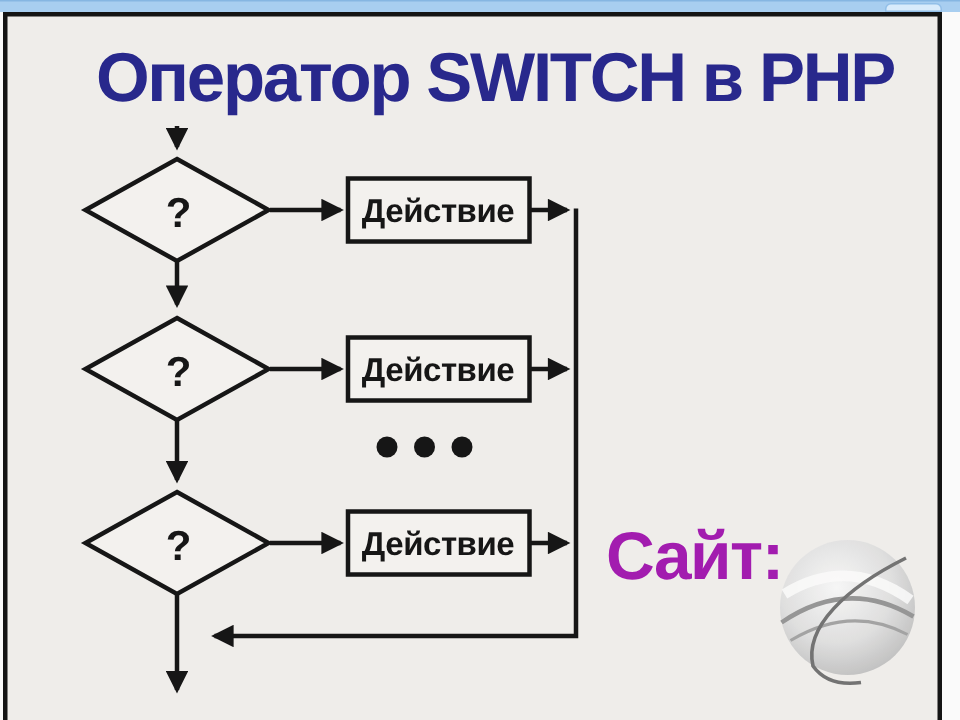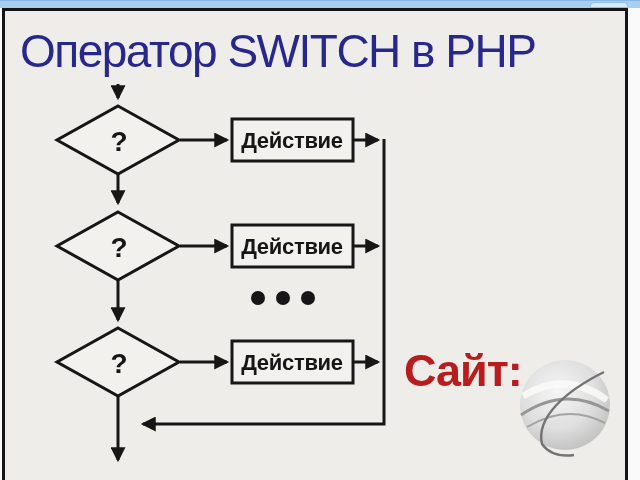--- a/index.html
+++ b/index.html
@@ -20,35 +20,35 @@
     box-sizing:border-box;
   }
   
   .frame{
     position:absolute;left:2px;top:8px;width:620px;height:472px;
     border:3px solid #141414;border-bottom:none;background:#efedea;
     box-sizing:content-box;
   }
   .title{
     position:absolute;left:20px;top:28px;width:620px;margin:0;
-    font-size:46px;line-height:1;font-weight:normal;
+    text-align:center;font-size:46px;line-height:1;font-weight:bold;
     letter-spacing:-1.5px;color:#28288c;white-space:nowrap;
   }
   .flowchart{position:absolute;left:0;top:0;width:640px;height:480px;}
   .fl{stroke:#161616;stroke-width:3;fill:none;}
   .shape{fill:#f3f1ee;stroke:#161616;stroke-width:3;stroke-linejoin:miter;}
   .qt{font-family:"Liberation Sans",sans-serif;font-size:28px;font-weight:bold;
       fill:#161616;text-anchor:middle;}
   .bt{font-family:"Liberation Sans",sans-serif;font-size:22px;font-weight:bold;
       fill:#161616;text-anchor:middle;letter-spacing:-0.3px;}
   .dot{fill:#161616;}
   .globe{position:absolute;left:512px;top:358px;width:108px;height:104px;opacity:.92;}
   .site-label{
     position:absolute;left:404px;top:348px;font-size:45px;font-weight:bold;
-    line-height:1;letter-spacing:-1px;color:#b91c1c;white-space:nowrap;
+    line-height:1;letter-spacing:-1px;color:#a21caf;white-space:nowrap;
   }
   .site-url{
     position:absolute;left:401px;top:406px;font-size:45px;font-weight:bold;
     line-height:1;letter-spacing:-1.5px;color:#e32227;white-space:nowrap;
   }
 </style>
 </head>
 <body>
 
 <div class="stage">

